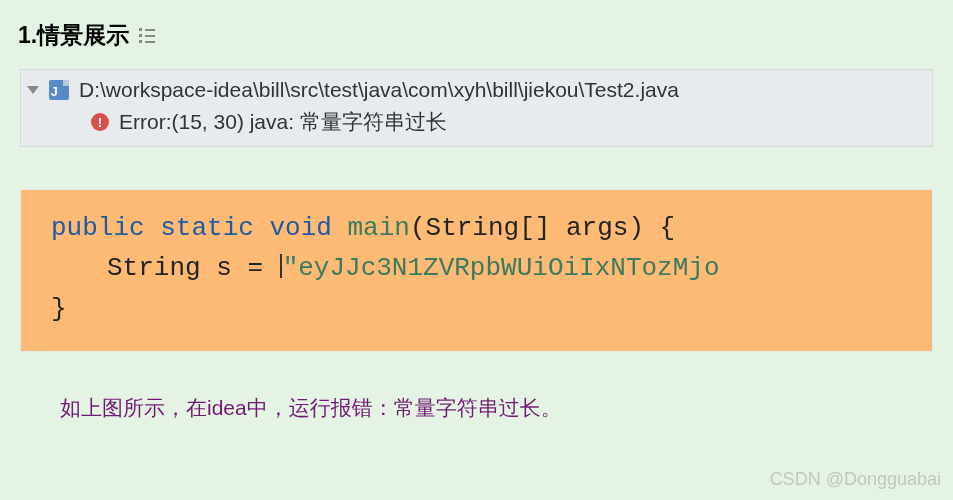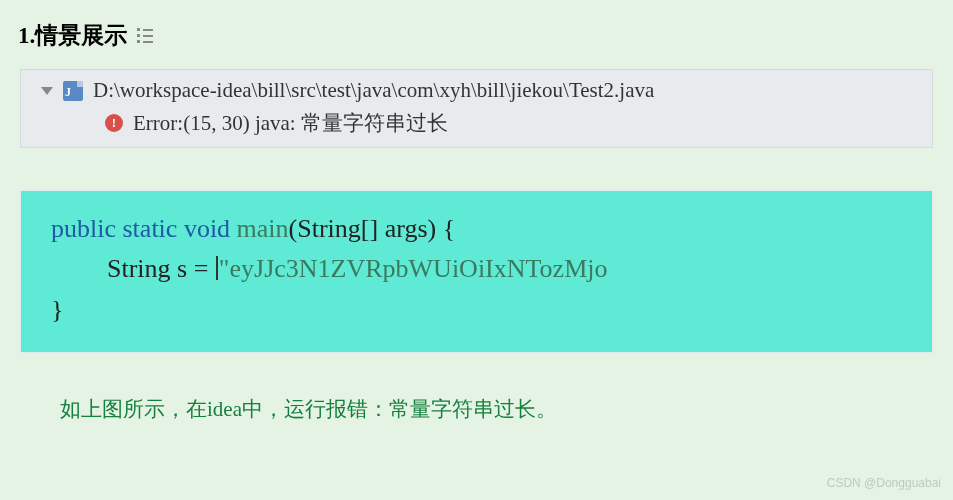--- a/index.html
+++ b/index.html
@@ -1,19 +1,18 @@
 <!DOCTYPE html>
 <html><head>
   <meta charset="utf-8">
   <style>
     * {
       margin: 0;
       padding: 0;
       box-sizing: border-box;
-      font-family: Liberation Serif, serif;
     }
     body {
       width: 953px;
       height: 500px;
       background: #e4f3e3;
       font-family: "Microsoft YaHei", "PingFang SC", sans-serif;
       position: relative;
       overflow: hidden;
     }
     .heading {
@@ -44,21 +43,21 @@
     }
     .heading-icon-line {
       width: 10px;
       height: 2px;
       background: #888;
     }
     .error-panel {
       margin: 0 20px 0 20px;
       background: #e7ebee;
       border: 1px solid #d4dade;
-      padding: 8px 10px 10px 16px;
+      padding: 8px 10px 10px 2px;
     }
     .file-row {
       display: flex;
       align-items: center;
       gap: 4px;
       font-size: 21px;
       color: #333;
       padding-left: 4px;
     }
     .triangle-down {
@@ -114,21 +113,21 @@
       border-radius: 50%;
       display: inline-flex;
       align-items: center;
       justify-content: center;
       color: #fff;
       font-size: 13px;
       font-weight: bold;
     }
     .code-block {
       margin: 42px 20px 0 20px;
-      background: #5eead4;
+      background: #fdba74;
       border: 1px solid #e3e8eb;
       padding: 18px 26px 22px 30px;
       font-family: "Consolas", "Monaco", "Courier New", monospace;
       font-size: 26px;
       line-height: 1.55;
       color: #222;
     }
     .kw { color: #1f5aa6; }
     .method { color: #3a7a5e; }
     .str { color: #3a7a5e; }
@@ -139,27 +138,27 @@
       height: 24px;
       background: #333;
       vertical-align: -3px;
       margin: 0 1px;
     }
     .line2 { padding-left: 56px; }
     .line3 { padding-left: 56px; }
     .caption {
       margin: 42px 0 4px 60px;
       font-size: 21px;
-      color: #15803d;
+      color: #701a75;
     }
     .watermark {
       position: absolute;
       right: 12px;
       bottom: 10px;
-      font-size: 12px;
+      font-size: 18px;
       color: #bfcabf;
       font-family: Arial, sans-serif;
     }
   </style>
 </head>
 <body>
 
 <div class="heading">
   <span class="heading-text">1.情景展示</span>
   <span class="heading-icon">

